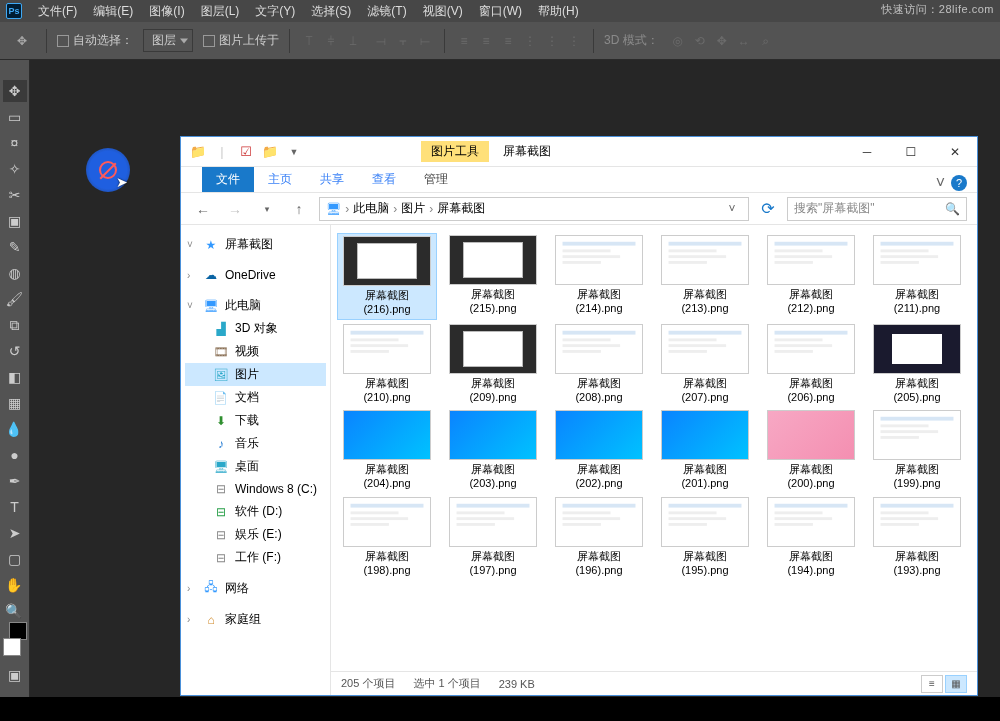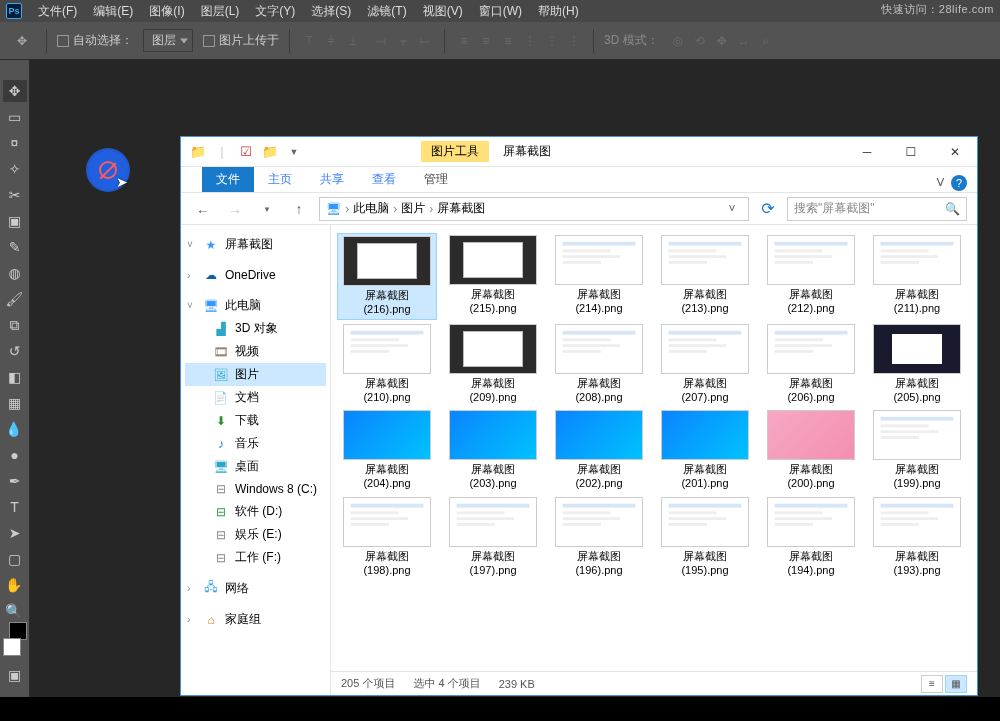--- a/index.html
+++ b/index.html
@@ -561,21 +561,21 @@
                     <rect x="6" y="20" width="60" height="3" fill="#eee"></rect>
                     <rect x="6" y="26" width="40" height="3" fill="#eee"></rect>
                   </svg>
                 </div>
                 <div class="file-label">屏幕截图<br>(193).png</div>
               </div>
             </div>
           </div>
         <div class="ex-status">
           <span>205 个项目</span>
-          <span>选中 4 个项目</span>
+          <span>选中 1 个项目</span>
           <span>239 KB</span>
           <div class="right">
             <div class="ex-view-btn">≡</div>
             <div class="ex-view-btn act">▦</div>
           </div>
         </div>
       </div>
     </div>
   </div>
 </div>

